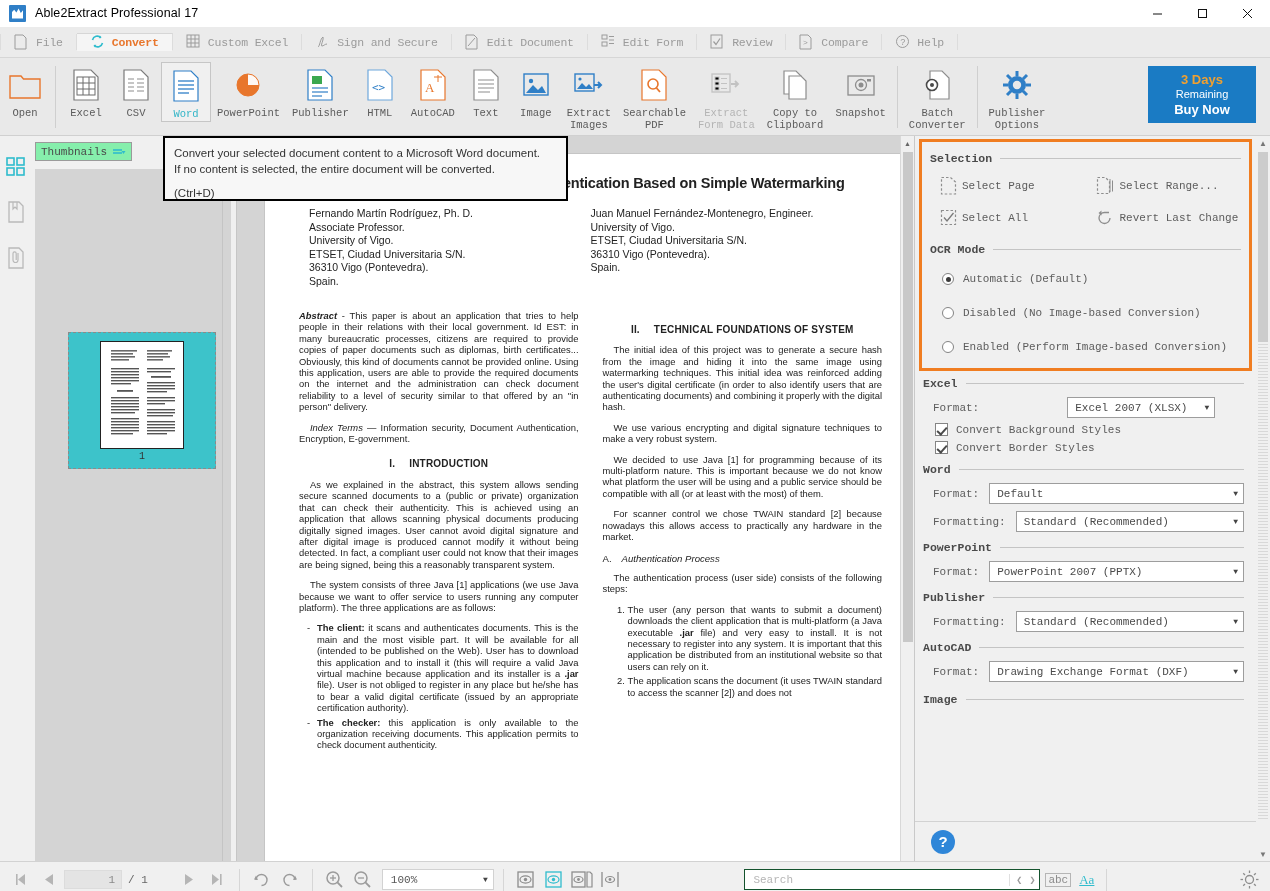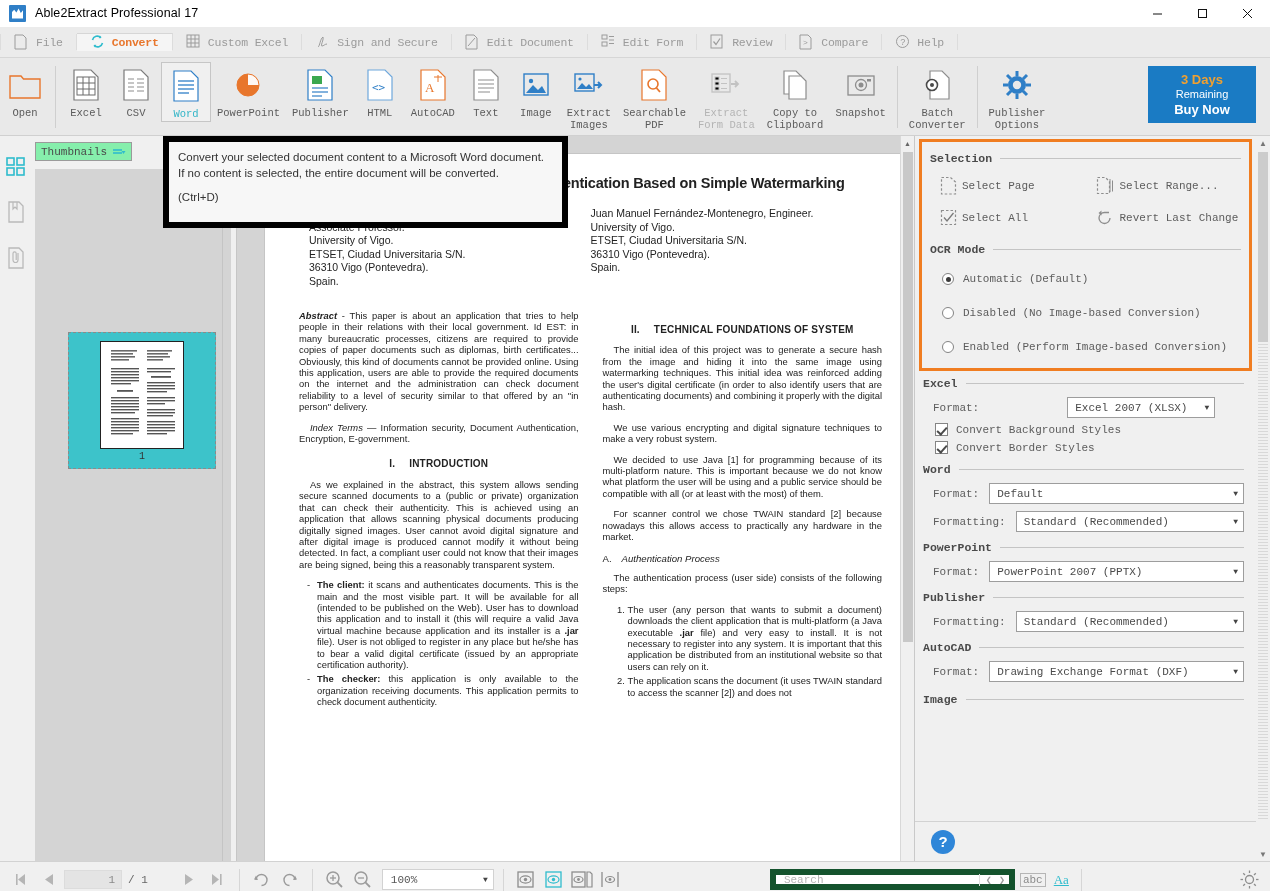--- a/index.html
+++ b/index.html
@@ -161,22 +161,22 @@
   .subsec { font-style:italic; font-size:9.6px; margin:10px 0 8px 0; }
   .subsec .ln { font-style:normal; margin-right:10px; }
   ul.dash { list-style:none; margin:0; padding-left:18px; }
   ul.dash li { position:relative; margin-bottom:3px; text-align:justify; }
   ul.dash li:before { content:"-"; position:absolute; left:-10px; }
   ol.num { margin:0; padding-left:25px; }
   ol.num li { margin-bottom:3px; text-align:justify; }
 
   
   .tooltip {
-    position:absolute; left:163px; top:136px; width:405px; height:92px;
-    background:#f7f7f7; border:6px solid #000000;
+    position:absolute; left:163px; top:136px; width:405px; height:65px;
+    background:#f7f7f7; border:2px solid #000000;
     padding:7px 9px; font-size:11.5px; color:#333; line-height:16px;
     z-index:40;
   }
 
   
   .rightpanel {
     width:356px; background:#f0f0f0; flex:none;
     border-left:1px solid #c9c9c9; position:relative;
     padding:0; display:flex; flex-direction:column;
   }
@@ -273,21 +273,21 @@
   }
   .page-total { font-size:11px; color:#666; margin:0 4px; font-family:"Liberation Mono", monospace; }
   .sb-sep { width:1px; height:22px; background:#d6d6d6; margin:0 7px; }
   .zoom-combo {
     width:112px; height:21px; border:1px solid #d2d2d2; background:#fff;
     display:flex; align-items:center; justify-content:space-between;
     padding:0 5px 0 8px; font-size:11px; color:#555;
     font-family:"Liberation Mono", monospace;
   }
   .search-box {
-    width:245px; height:21px; border:6px solid #14532d; background:#fff;
+    width:296px; height:21px; border:1px solid #14532d; background:#fff;
     display:flex; align-items:center; padding:0 4px 0 8px;
     font-size:11px; color:#b5b5b5; font-family:"Liberation Mono", monospace;
     margin-left:auto;
   }
   .search-box .nav { margin-left:auto; display:flex; gap:7px; color:#9c9c9c; font-size:10px; padding-left:6px; border-left:1px solid #e0e0e0; }
   .abc-btn { font-size:11px; color:#8a8a8a; font-family:"Liberation Mono", monospace;
      border:1px solid transparent; padding:0 2px; }
   .aa-btn { font-size:13px; color:#2fbccd; font-family:"Liberation Serif", serif;
      text-decoration:underline; padding:0 3px; }
   .sun-btn { margin-left:auto; color:#8d8d8d; }
@@ -781,20 +781,21 @@
 
       <div class="cols">
 
         <div class="col">
           <p class="noind"><b><i>Abstract</i></b><span> - This paper is about an application that tries to help people in their relations with their local government. Id EST: in many bureaucratic processes, citizens are required to provide copies of paper documents such as diplomas, birth certificates... Obviously, this kind of documents cannot be provided online. Using this application, users are able to provide the required documents on the internet and the administration can check document reliability to a level of security similar to that offered by an "in person" delivery.</span></p>
           <p><i>Index Terms</i><span> — Information security, Document Authentication, Encryption, E-government.</span></p>
           <div class="secnum">
             <span class="rn">I.</span><span>INTRODUCTION</span>
           </div>
           <p>As we explained in the abstract, this system allows sending secure scanned documents to a (public or private) organization that can check their authenticity. This is achieved using an application that allows scanning physical documents producing digitally signed images. User cannot avoid digital signature and after digital image is produced cannot modify it without being detected. In fact, a compliant user could not know that their images are being signed, being this a reasonably transparent system.</p>
+          <p>The system consists of three Java [1] applications (we use Java because we want to offer service to users running any computer platform). The three applications are as follows:</p>
           <ul class="dash">
             <li><b>The client:</b><span> it scans and authenticates documents. This is the main and the most visible part. It will be available for all (intended to be published on the Web). User has to download this application and to install it (this will require a valid Java virtual machine because application and its installer is a </span><b>.jar</b><span> file). User is not obliged to register in any place but he/she has to bear a valid digital certificate (issued by an appropriate certification authority).</span></li>
             <li><b>The checker:</b><span> this application is only available to the organization receiving documents. This application permits to check document authenticity.</span></li>
           </ul>
         </div>
 
         <div class="col">
           <div class="secnum">
             <span class="rn">II.</span><span>TECHNICAL FOUNDATIONS OF SYSTEM</span>
           </div>

